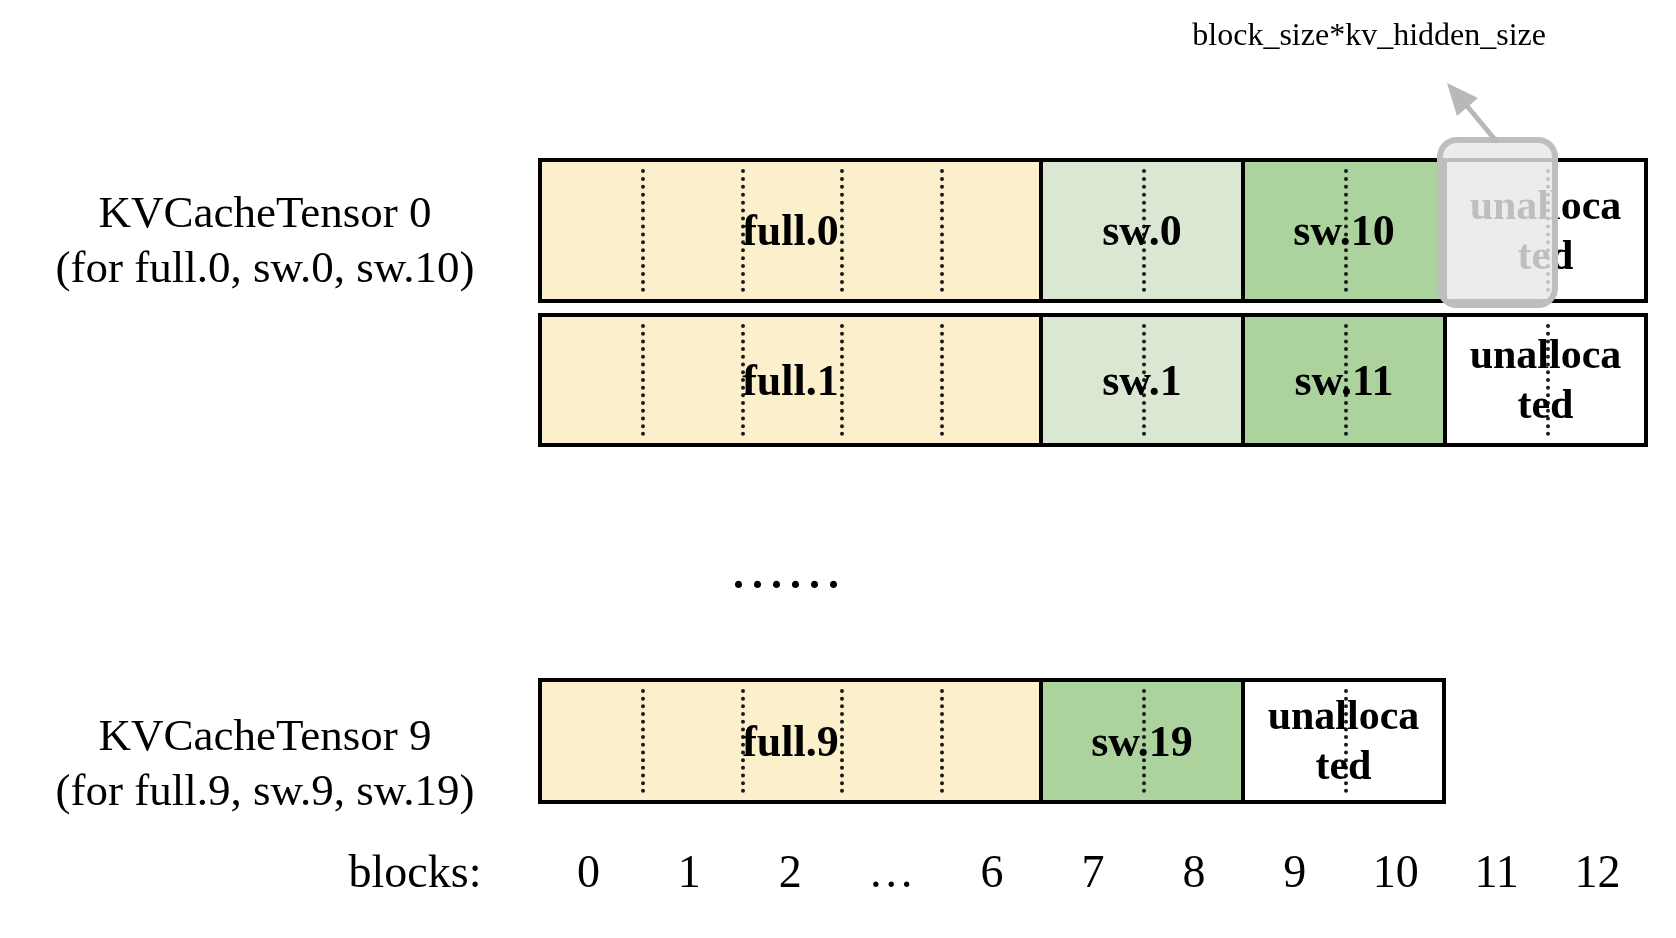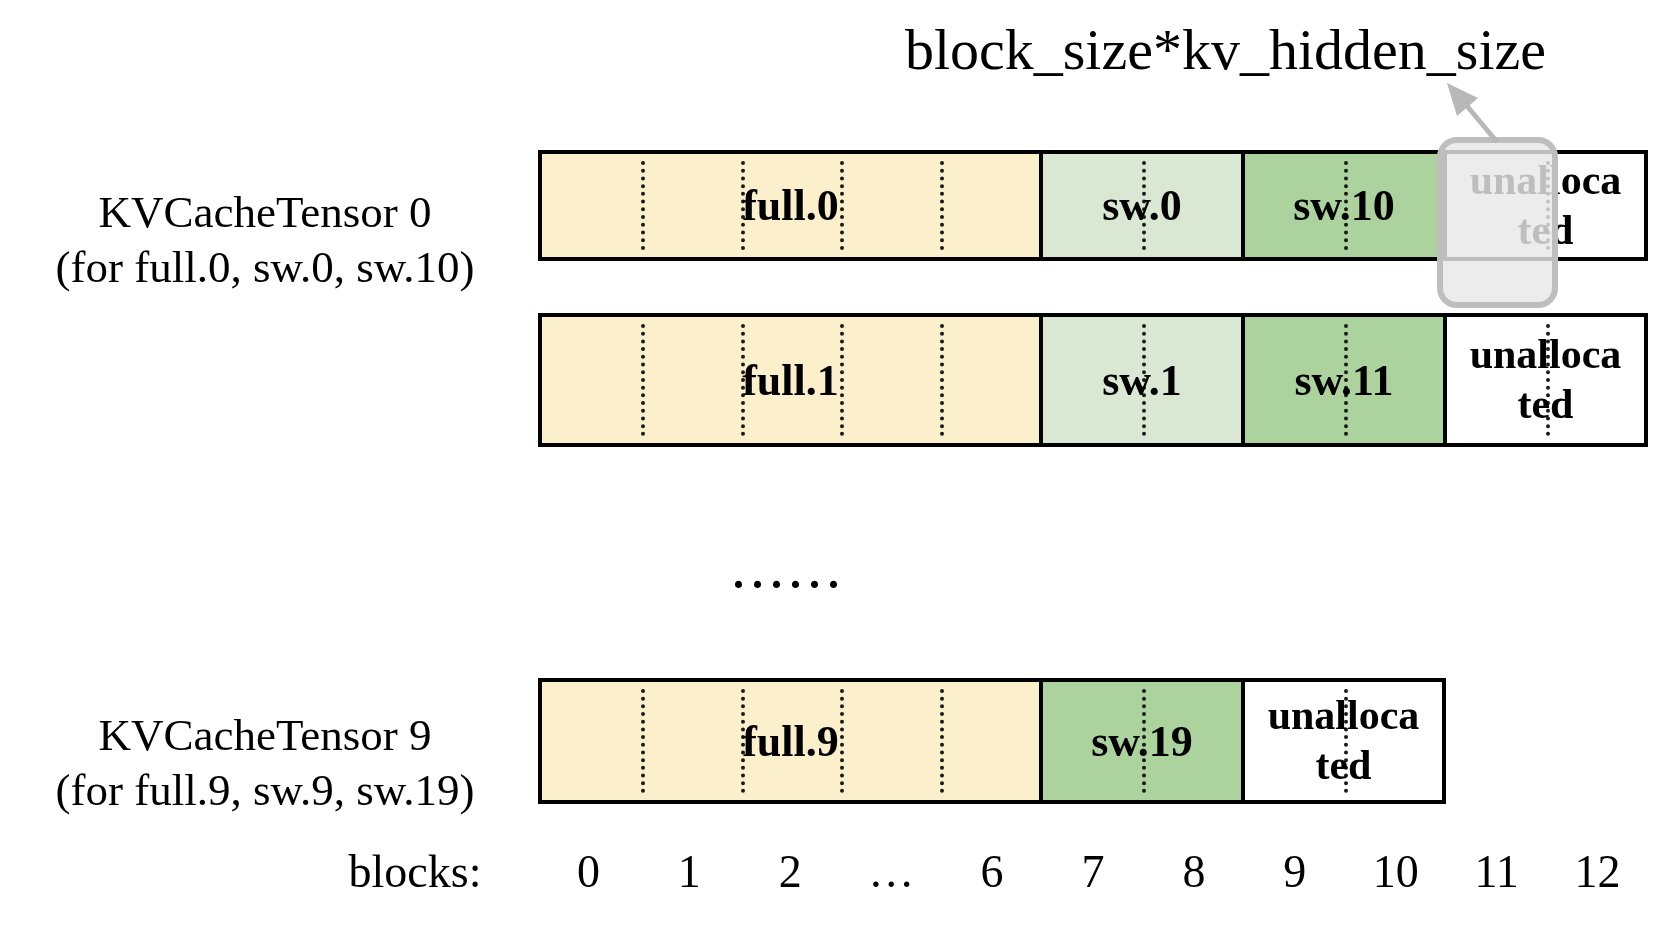--- a/index.html
+++ b/index.html
@@ -11,21 +11,21 @@
     overflow: hidden;
     font-family: "Liberation Serif", "DejaVu Serif", serif;
     color: var(--text, #000);
   }
 
   
   .annotation-label {
     position: absolute;
     top: 16px;
     right: 130px;
-    font-size: 58px;
+    font-size: 32px;
     white-space: nowrap;
   }
   .arrow-svg {
     position: absolute;
     left: 0; top: 0;
     width: 1676px; height: 938px;
     pointer-events: none;
     z-index: 6;
   }
 
@@ -149,21 +149,21 @@
     <line x1="1497" y1="142" x2="1467" y2="106" stroke="#B8B8B8" stroke-width="5"></line>
     <polygon points="1447,83 1457,116 1478,98" fill="#B8B8B8"></polygon>
   </svg>
 
   <div class="row-label" style="top:150px;height:145px">
     <div>
       <span>KVCacheTensor 0</span><br>
       <span>(for full.0, sw.0, sw.10)</span>
     </div>
   </div>
-  <div class="bar" style="top:150px;height:111px">
+  <div class="bar" style="top:158px;height:145px">
     <div class="seg seg-full">
       <div class="dotline d20"></div>
       <div class="dotline d40"></div>
       <div class="dotline d60"></div>
       <div class="dotline d80"></div>
       <span class="seg-label">full.0</span>
     </div>
     <div class="seg seg-sw">
       <div class="dotline d50"></div>
       <span class="seg-label">sw.0</span>

